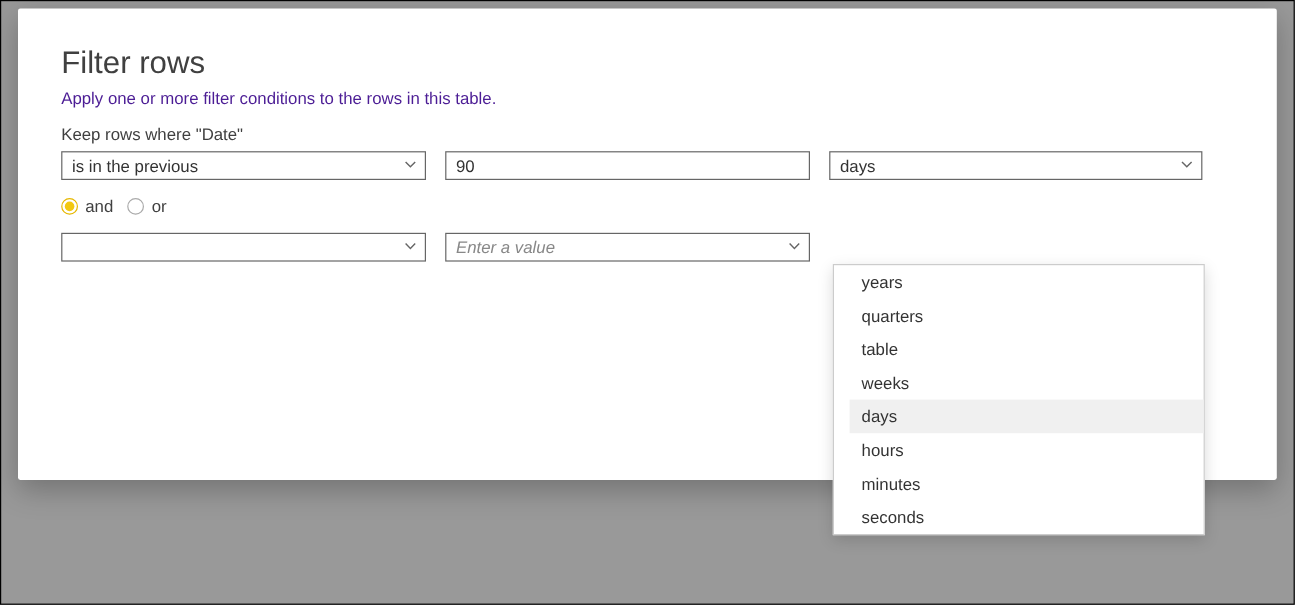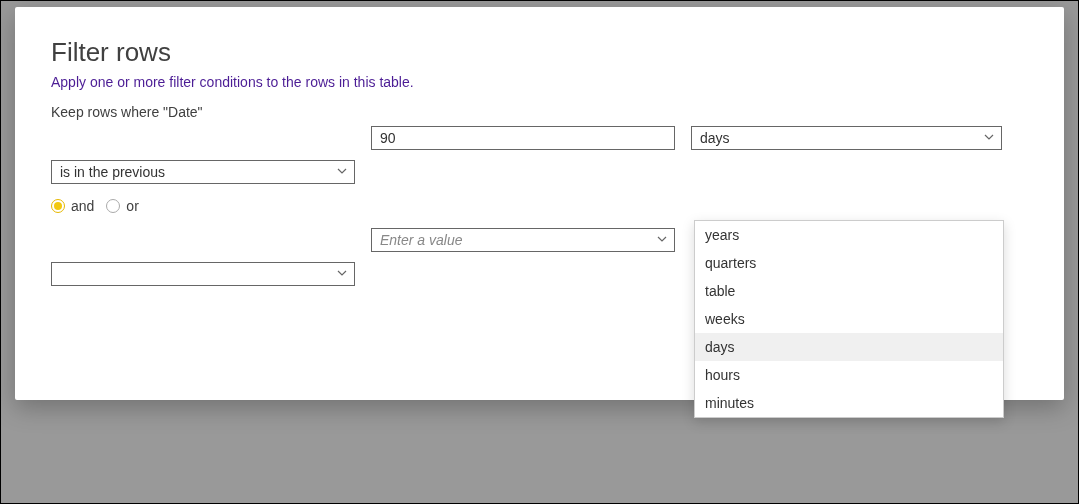--- a/index.html
+++ b/index.html
@@ -89,21 +89,21 @@
       border: 1px solid #666;
       background: #fff;
       display: flex;
       align-items: center;
       padding: 0 8px;
       font-size: 14px;
       color: #333;
       cursor: pointer;
       flex-shrink: 0;
     }
-    .select-box.w1 { width: 304px; margin-top: 34px; }
+    .select-box.w1 { width: 304px; }
     .select-box.w2 { width: 304px; }
     .select-box.w3 { width: 311px; }
     .select-box .chev {
       position: absolute;
       right: 6px;
       top: 50%;
       transform: translateY(-50%);
       pointer-events: none;
     }
     .input-box {
@@ -125,20 +125,21 @@
     }
     .dropdown-menu {
       position: absolute;
       top: 219px;
       left: 693px;
       width: 310px;
       background: #fff;
       border: 1px solid #ccc;
       box-shadow: 0 4px 12px rgba(0,0,0,0.15);
       z-index: 10;
+      padding-left: 13px;
     }
     .dropdown-item {
       padding: 6px 10px;
       font-size: 14px;
       color: #333;
       cursor: pointer;
     }
     .dropdown-item.highlighted {
       background: #f0f0f0;
     }
@@ -206,13 +207,14 @@
 </div>
 
 <div class="dropdown-menu" id="unit-menu">
     <div class="dropdown-item">years</div>
     <div class="dropdown-item">quarters</div>
     <div class="dropdown-item">table</div>
     <div class="dropdown-item">weeks</div>
     <div class="dropdown-item highlighted">days</div>
     <div class="dropdown-item">hours</div>
     <div class="dropdown-item">minutes</div>
+    <div class="dropdown-item">seconds</div>
   </div>
 
 </body></html>

